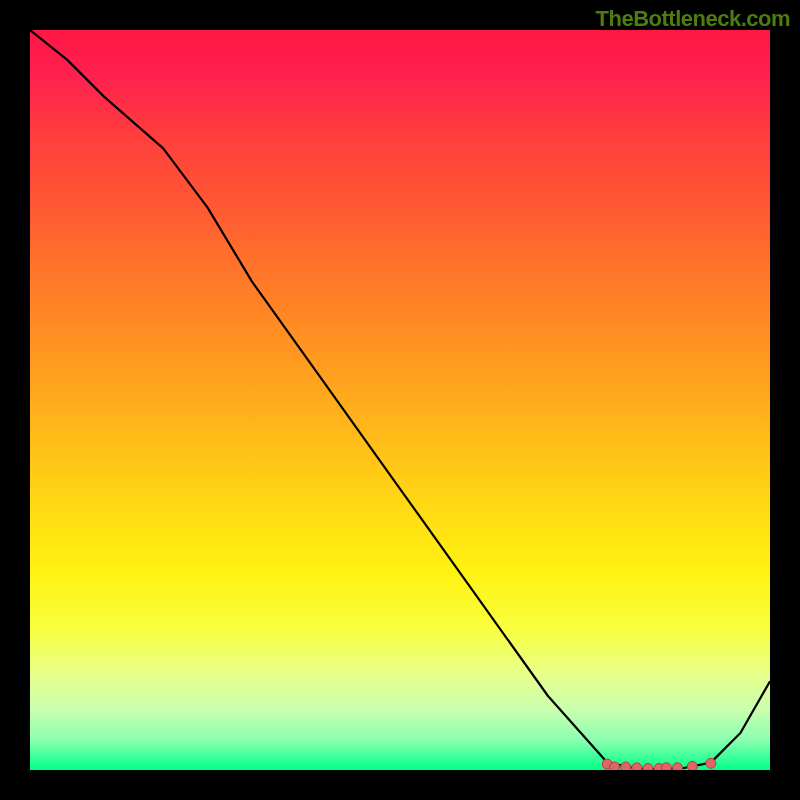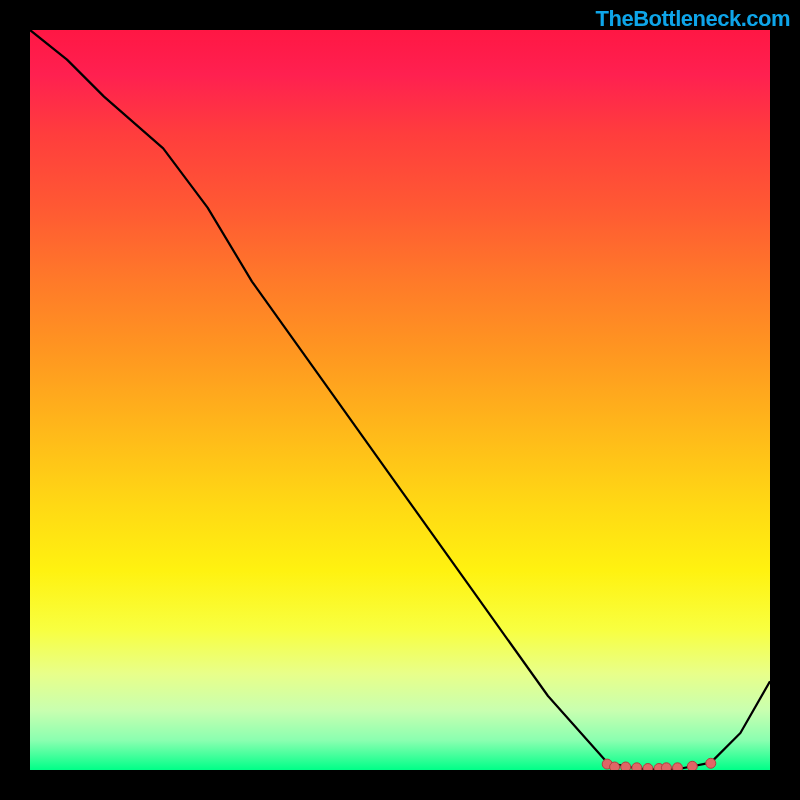--- a/index.html
+++ b/index.html
@@ -8,21 +8,21 @@
     height: 800px;
     background: #000;
     font-family: Arial, sans-serif;
     position: relative;
     overflow: hidden;
   }
   .watermark {
     position: absolute;
     top: 6px;
     right: 10px;
-    color: #0ea5e9;
+    color: #4d7c0f;
     font-size: 22px;
     font-weight: bold;
     z-index: 10;
     letter-spacing: -0.5px;
     text-align: center;
   }
   .plot-area {
     position: absolute;
     left: 30px;
     top: 30px;

